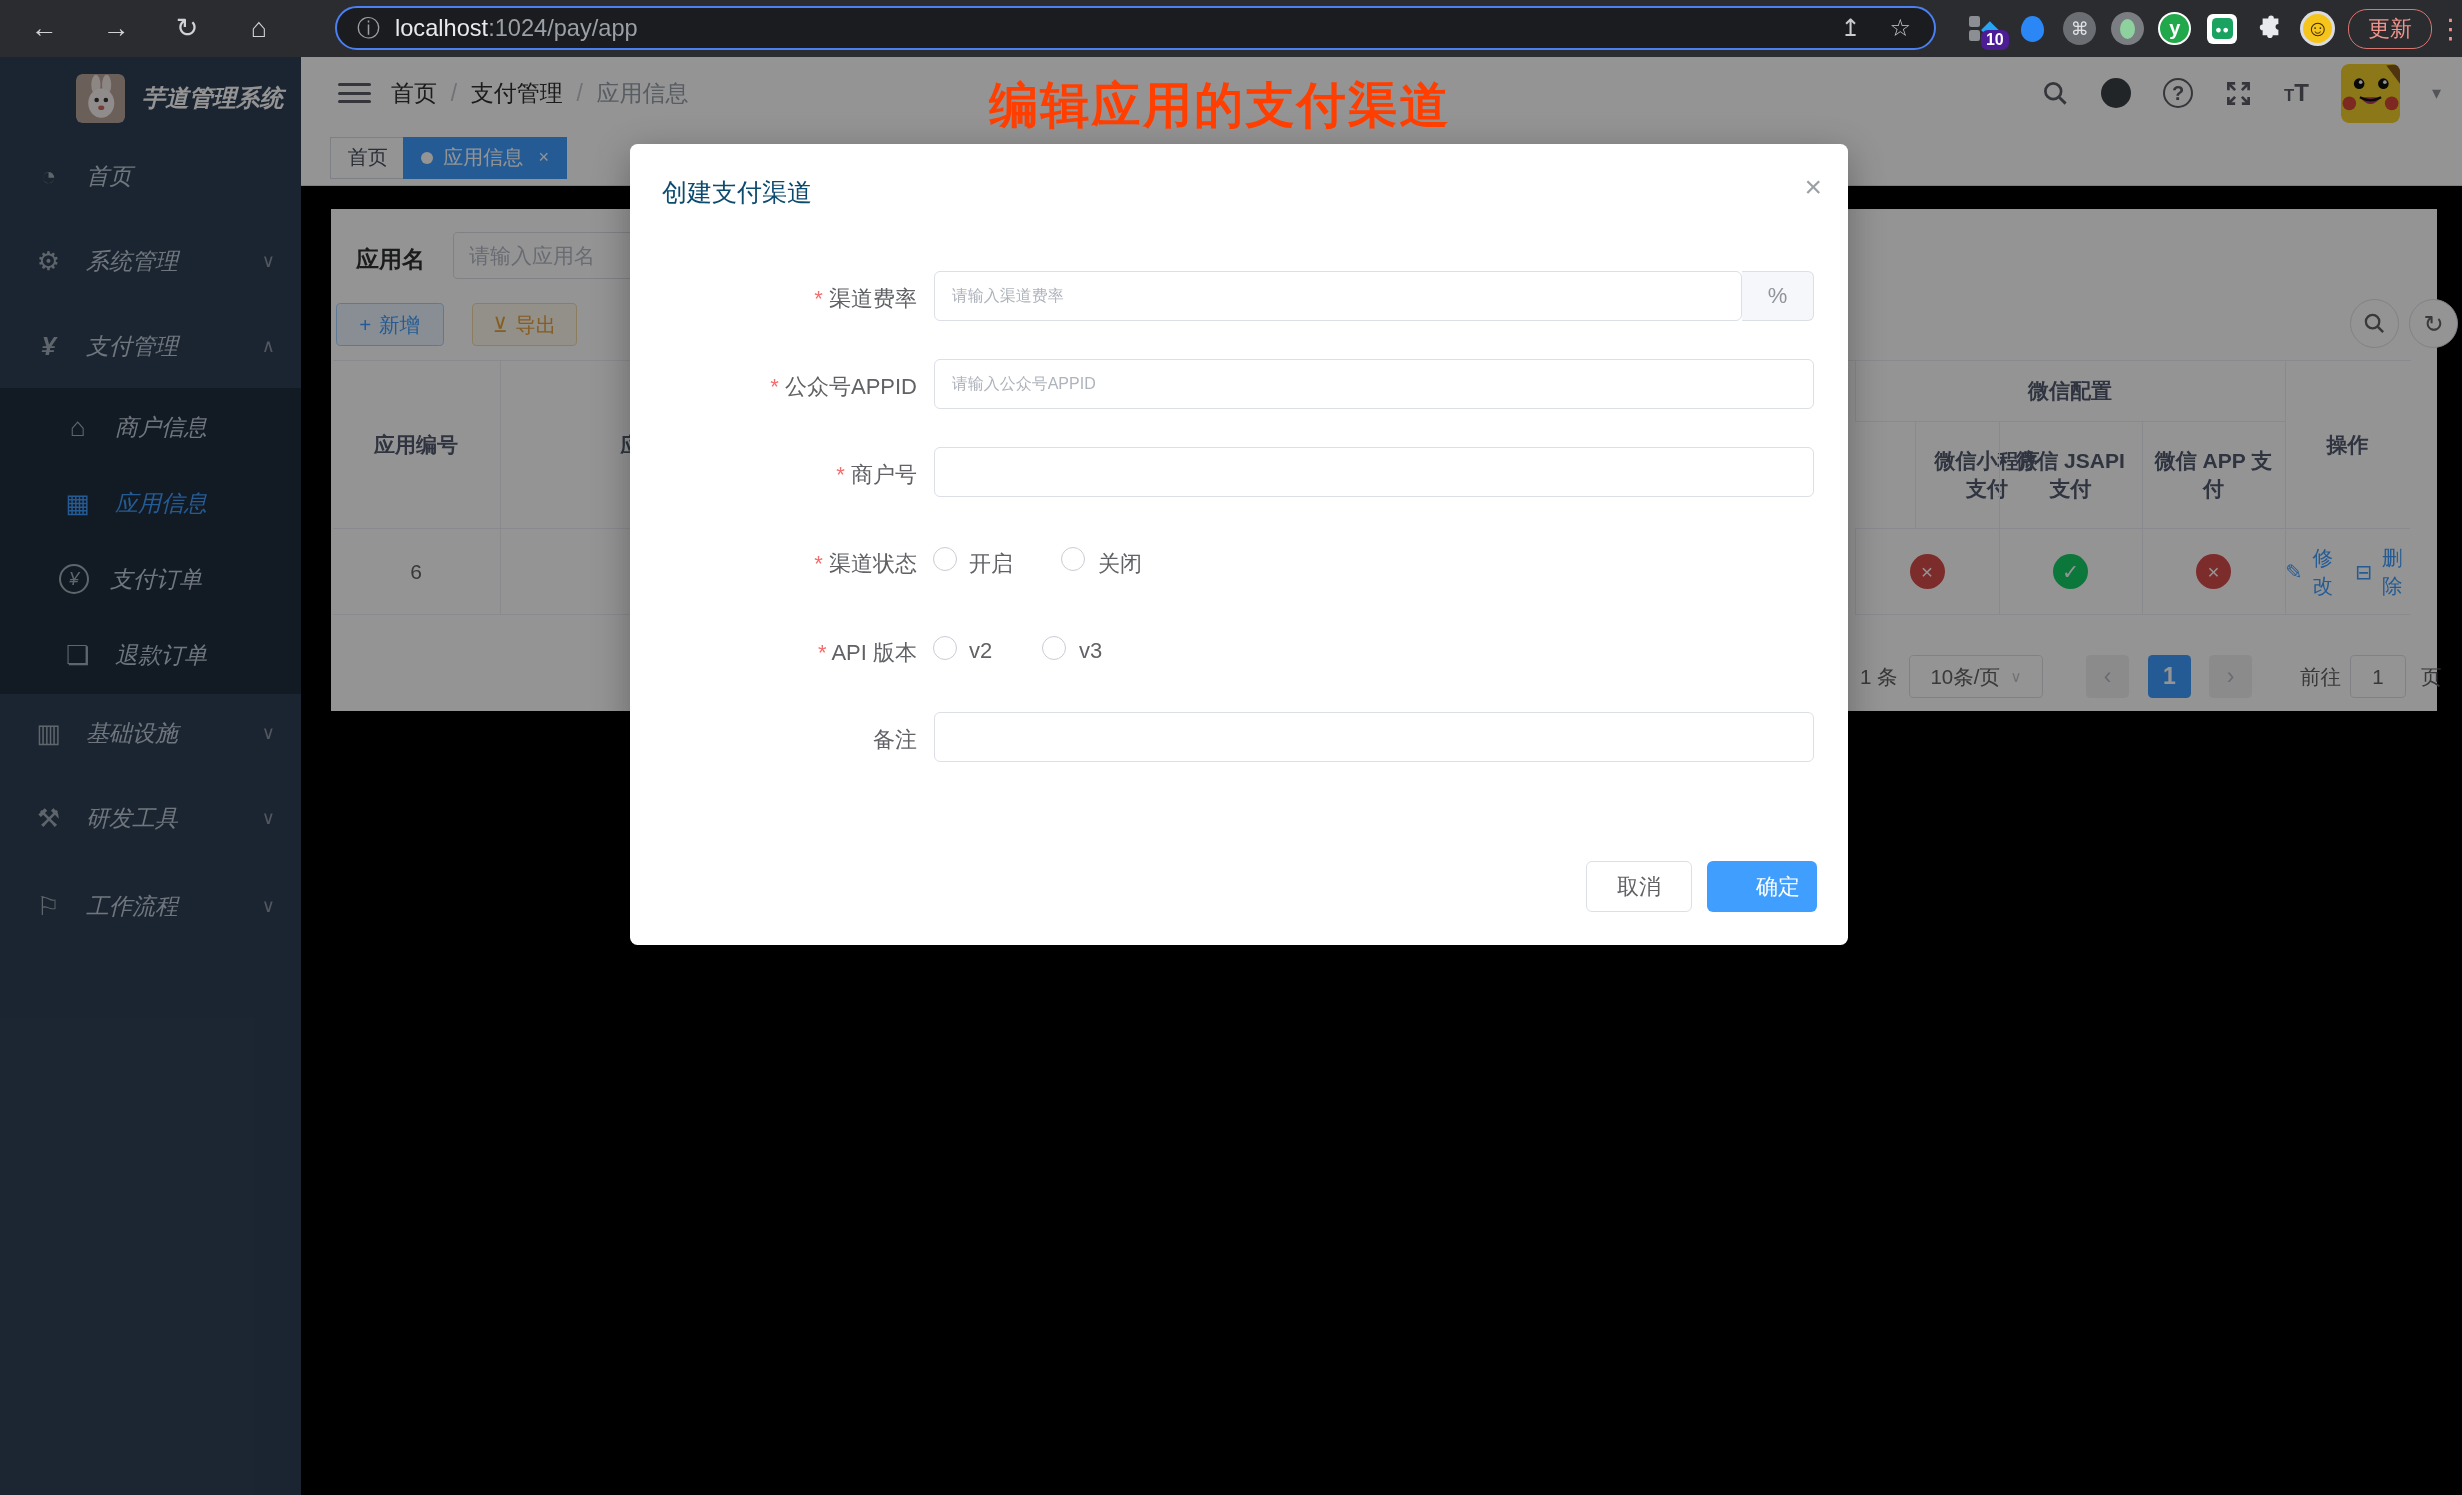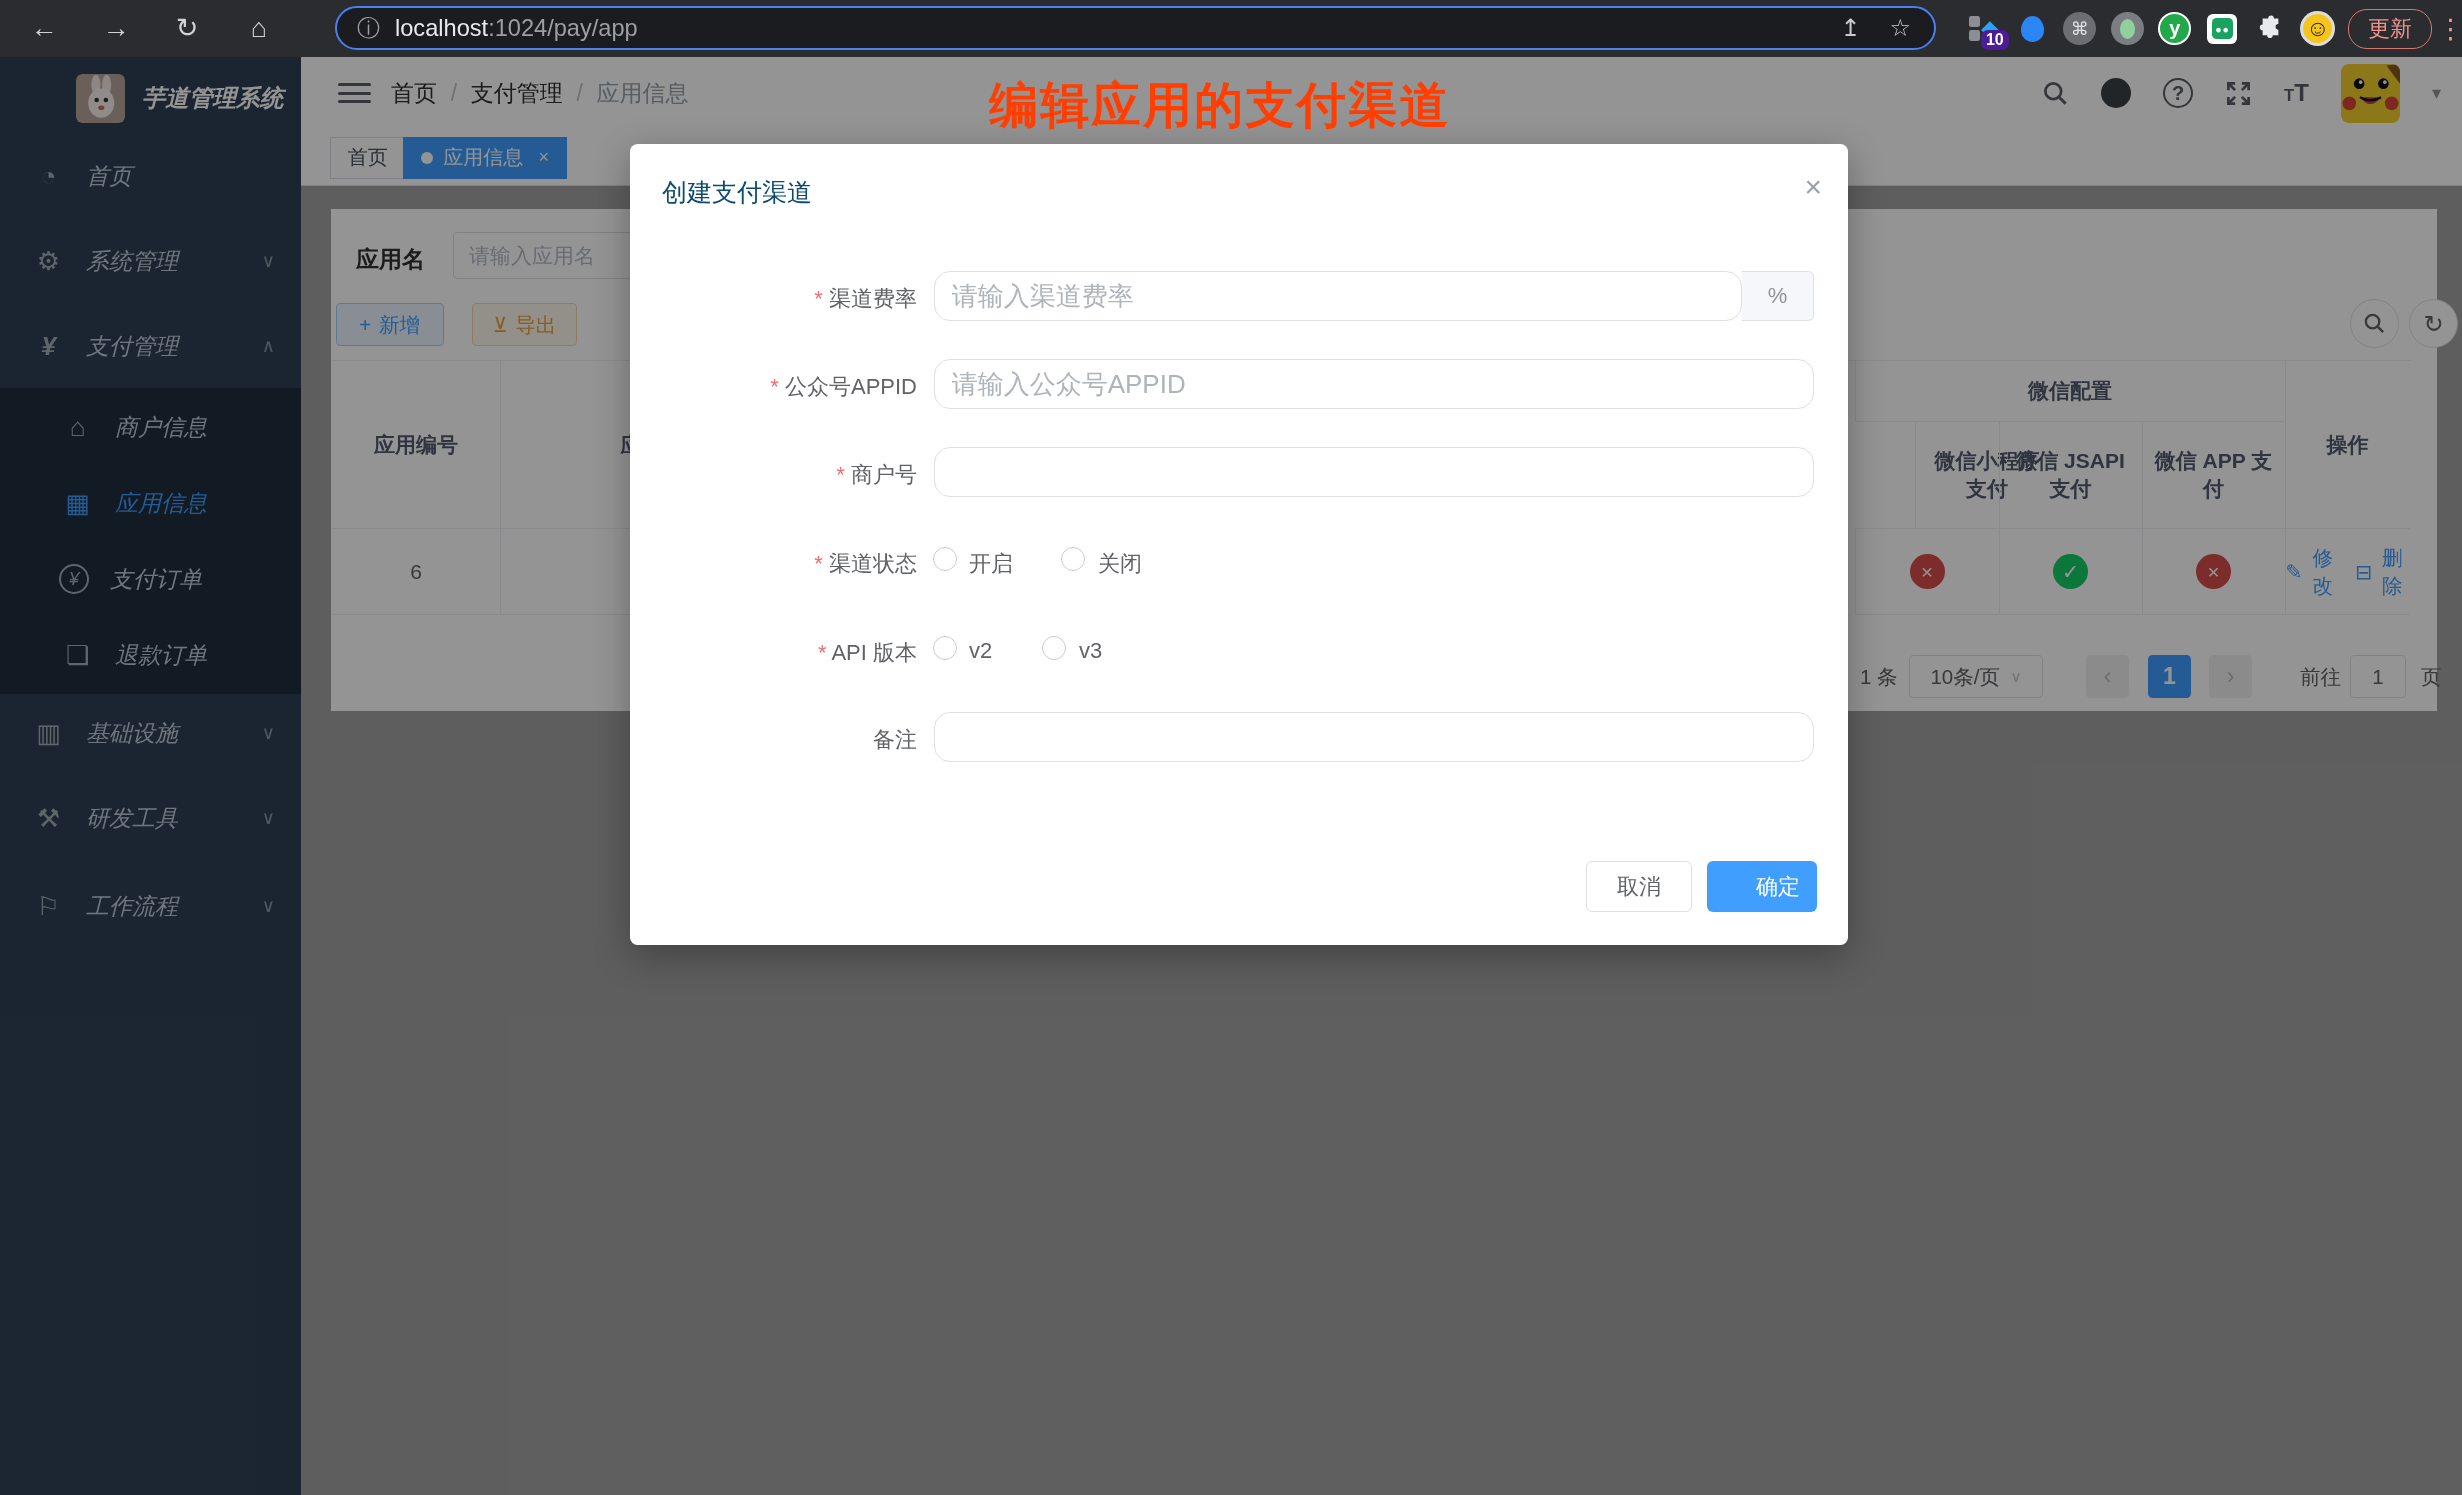--- a/index.html
+++ b/index.html
@@ -51,21 +51,21 @@
   #nav-right{position:absolute;right:21px;top:0;height:72px;display:flex;align-items:center;gap:32px;color:#5a5e66;}
   .ghc{width:30px;height:30px;border-radius:50%;background:#3b4045;}
   .helpc{width:30px;height:30px;border-radius:50%;border:2.3px solid #5a5e66;display:flex;align-items:center;justify-content:center;font-size:20px;font-weight:bold;}
   #tabbar{position:absolute;left:301px;top:129px;width:2161px;height:57px;background:#fff;border-bottom:1.5px solid #d8dce5;}
   .tab{position:absolute;top:7.6px;height:42px;display:flex;align-items:center;font-size:20px;border:1.5px solid #d8dce5;background:#fff;color:#495060;padding:0 16.7px;}
   .tab.on{background:#409eff;border-color:#409eff;color:#fff;gap:10.6px;}
   .dot{width:12px;height:12px;border-radius:50%;background:#fff;}
   .tabx{font-size:18px;margin-left:4.6px;}
 
   
-  #content{position:absolute;left:301px;top:186px;width:2161px;height:1309px;background:#a3a3a3;}
+  #content{position:absolute;left:301px;top:186px;width:2161px;height:1309px;background:#000000;}
   #card{position:absolute;left:30px;top:23px;width:2106px;height:502px;background:#fff;}
   .f-label{position:absolute;left:25px;top:35px;font-size:23px;font-weight:bold;color:#303133;}
   .f-input{position:absolute;left:122px;top:23px;width:357px;height:47px;border:1.5px solid #dcdfe6;border-radius:4.6px;
            font-size:21px;color:#606266;padding:0 15px;outline:none;background:#fff;}
   .f-input::placeholder{color:#b4bac4;}
   .btn{position:absolute;top:94px;height:43px;border-radius:4.6px;font-size:20.5px;display:flex;align-items:center;justify-content:center;gap:7.6px;border:1.5px solid;}
   #btn-add{left:4.6px;width:108px;background:#ecf5ff;border-color:#a3d0ff;color:#409eff;}
   #btn-exp{left:141px;width:105px;background:#fdf6ec;border-color:#f1d7a8;color:#e6a23c;}
   .mini{position:absolute;top:90px;width:49px;height:49px;border-radius:50%;border:1.5px solid #dcdfe6;background:#fff;
         display:flex;align-items:center;justify-content:center;color:#606266;}
@@ -94,22 +94,22 @@
 
   
   #overlay{position:absolute;left:0;top:57px;width:2462px;height:1438px;background:rgba(0,0,0,0.42);z-index:40;}
   #annot{position:absolute;left:989px;top:73px;z-index:70;font-size:49px;font-weight:900;color:#ff3e00;white-space:nowrap;letter-spacing:2.3px;}
   #modal{position:absolute;left:630px;top:144px;width:1218px;height:801px;background:#fff;border-radius:7.6px;
          box-shadow:0 10.6px 37px rgba(0,0,0,0.3);z-index:60;}
   #m-title{position:absolute;left:32px;top:32px;font-size:25px;color:#0c4a6e;}
   #m-close{position:absolute;right:26px;top:26px;font-size:30px;color:#9aa0a6;cursor:pointer;}
   .m-lbl{position:absolute;left:0;width:287px;text-align:right;font-size:22px;color:#606266;white-space:nowrap;}
   .req::before{content:"* ";color:#f56c6c;}
-  .m-inp{position:absolute;left:304px;height:50px;border:1.5px solid #dcdfe6;border-radius:16px;background:#fff;
-         font-size:26px;color:#be185d;padding:0 16.7px;outline:none;}
+  .m-inp{position:absolute;left:304px;height:50px;border:1.5px solid #dcdfe6;border-radius:6px;background:#fff;
+         font-size:16px;color:#be185d;padding:0 16.7px;outline:none;}
   .m-inp::placeholder{color:#aeb3bc;}
   #sfx{position:absolute;left:1112px;top:127px;width:72px;height:50px;background:#f5f7fa;border:1.5px solid #dcdfe6;
        border-left:none;border-radius:0 6px 6px 0;display:flex;align-items:center;justify-content:center;
        color:#909399;font-size:22px;}
   .radio{position:absolute;width:24px;height:24px;border:1.5px solid #c8ccd4;border-radius:50%;background:#fff;}
   .r-lbl{position:absolute;font-size:22px;color:#606266;}
   #m-cancel{position:absolute;left:956px;top:717px;width:106px;height:51px;border:1.5px solid #dcdfe6;border-radius:6px;
             background:#fff;color:#606266;font-size:22px;display:flex;align-items:center;justify-content:center;}
   #m-ok{position:absolute;left:1077px;top:717px;width:110px;height:51px;border-radius:6px;background:#409eff;
         color:#fff;font-size:22px;display:flex;align-items:center;justify-content:center;padding-left:32px;}

